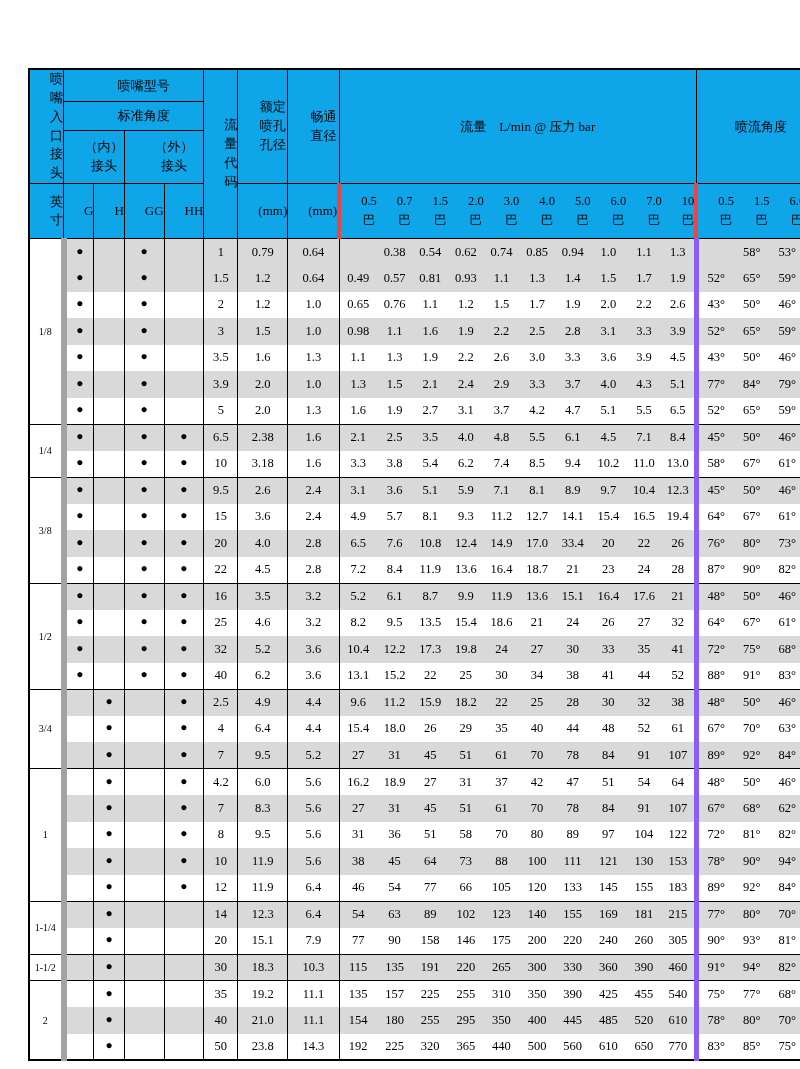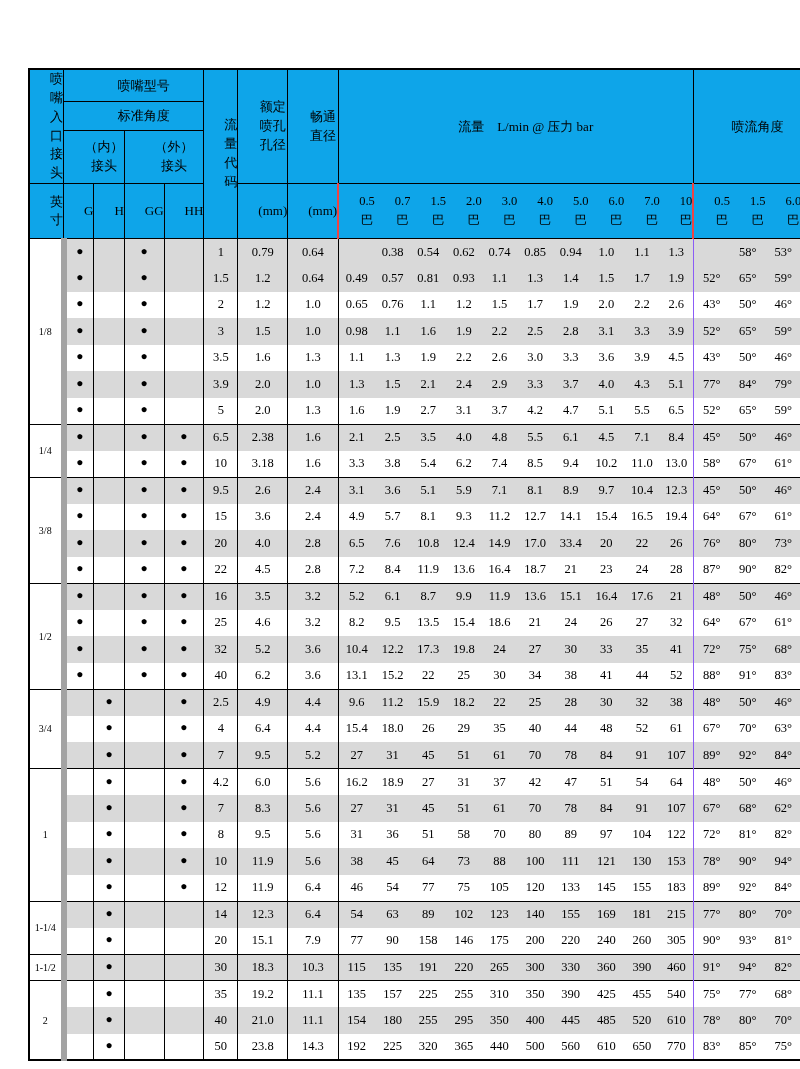--- a/index.html
+++ b/index.html
@@ -20,33 +20,33 @@
     margin:20px 0 0 28px;
     border-collapse:collapse; table-layout:fixed;
     border:2px solid #000;
   }
   td { text-align:center; vertical-align:middle; padding:0; overflow:hidden; }
   .pre { white-space:pre-line; line-height:1.45; }
 
   
   thead td { border:1px solid #000; font-size:13px; background:#0ea5e9;padding-left:20px; }
   thead td.pcell, thead td.acell { border-left:none; border-right:none; line-height:1.5; font-size:12.5px; }
-  thead td.pfirst, thead td.afirst { border-left:2px solid #ef4444; }
+  thead td.pfirst, thead td.afirst { border-left:4px solid #ef4444; }
   thead tr.hA { height:29px; } thead tr.hB { height:25px; }
   thead tr.hC { height:47px; } thead tr.hD { height:55px;margin-left:24px; }
 
   
   tbody tr { height:26.5px; }
   tbody td { border:none; font-size:12.5px; }
   tbody tr.shaded td { background:#d9d9d9; }
   tbody td.c-inch { border-right:6px solid #a3a3a3; background:#fff; font-size:10px; }
   tbody tr.shaded td.c-inch { background:#fff; }
   tbody td.c-model { border-right:1px solid #000; }
   tbody td.c-code, tbody td.c-orif, tbody td.c-pass { border-right:1px solid #000; }
-  tbody td.c-ang.first { border-left:1px solid #8b5cf6; }
+  tbody td.c-ang.first { border-left:5px solid #8b5cf6; }
   tbody tr.group-start td { border-top:1px solid #000; }
   .dot { font-size:12px; line-height:1; display:inline-block; transform:translateY(-1px); }
 </style>
 </head>
 <body>
 
 <div class="topbar">
 </div>
 
 <table class="spec">
@@ -673,21 +673,21 @@
         <td class="c-model"></td>
         <td class="c-model"><span class="dot">●</span></td>
         <td class="c-model"></td>
         <td class="c-model"><span class="dot">●</span></td>
         <td class="c-code">12</td>
         <td class="c-orif">11.9</td>
         <td class="c-pass">6.4</td>
         <td class="c-flow">46</td>
         <td class="c-flow">54</td>
         <td class="c-flow">77</td>
-        <td class="c-flow">75</td>
+        <td class="c-flow">66</td>
         <td class="c-flow">105</td>
         <td class="c-flow">120</td>
         <td class="c-flow">133</td>
         <td class="c-flow">145</td>
         <td class="c-flow">155</td>
         <td class="c-flow">183</td>
         <td class="c-ang first">89°</td>
         <td class="c-ang">92°</td>
         <td class="c-ang">84°</td>
       </tr>

